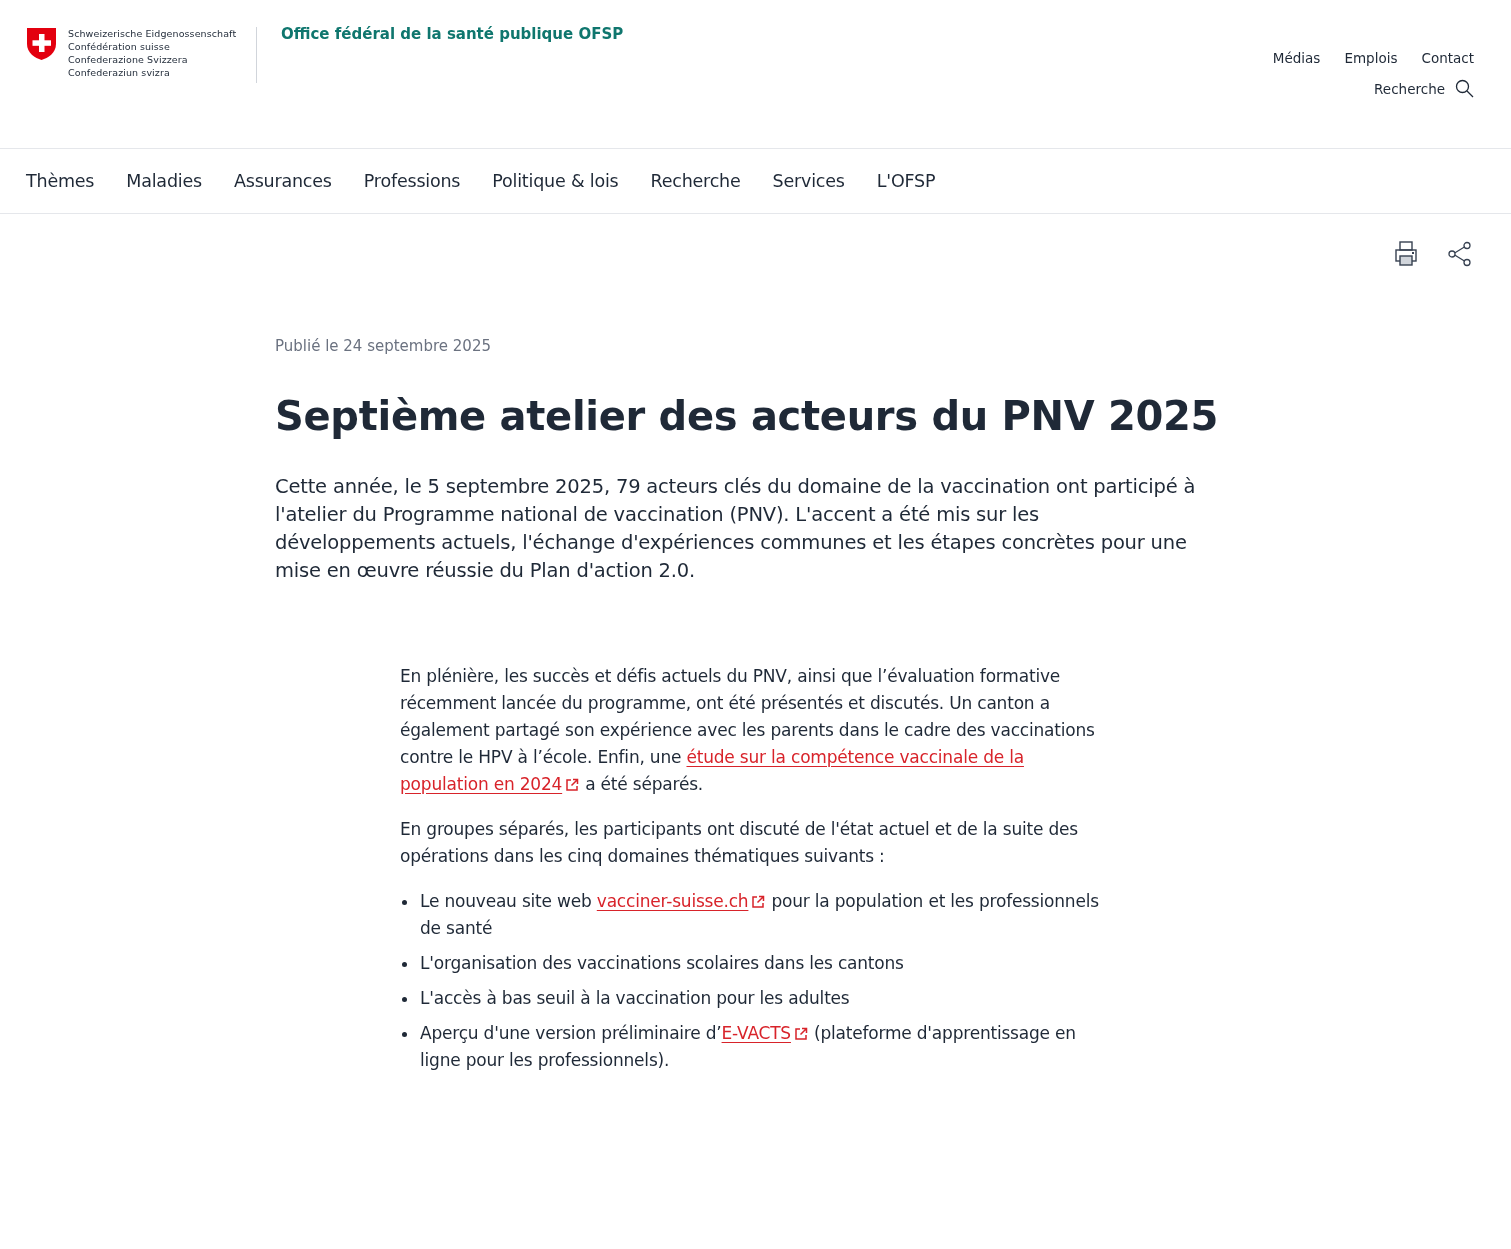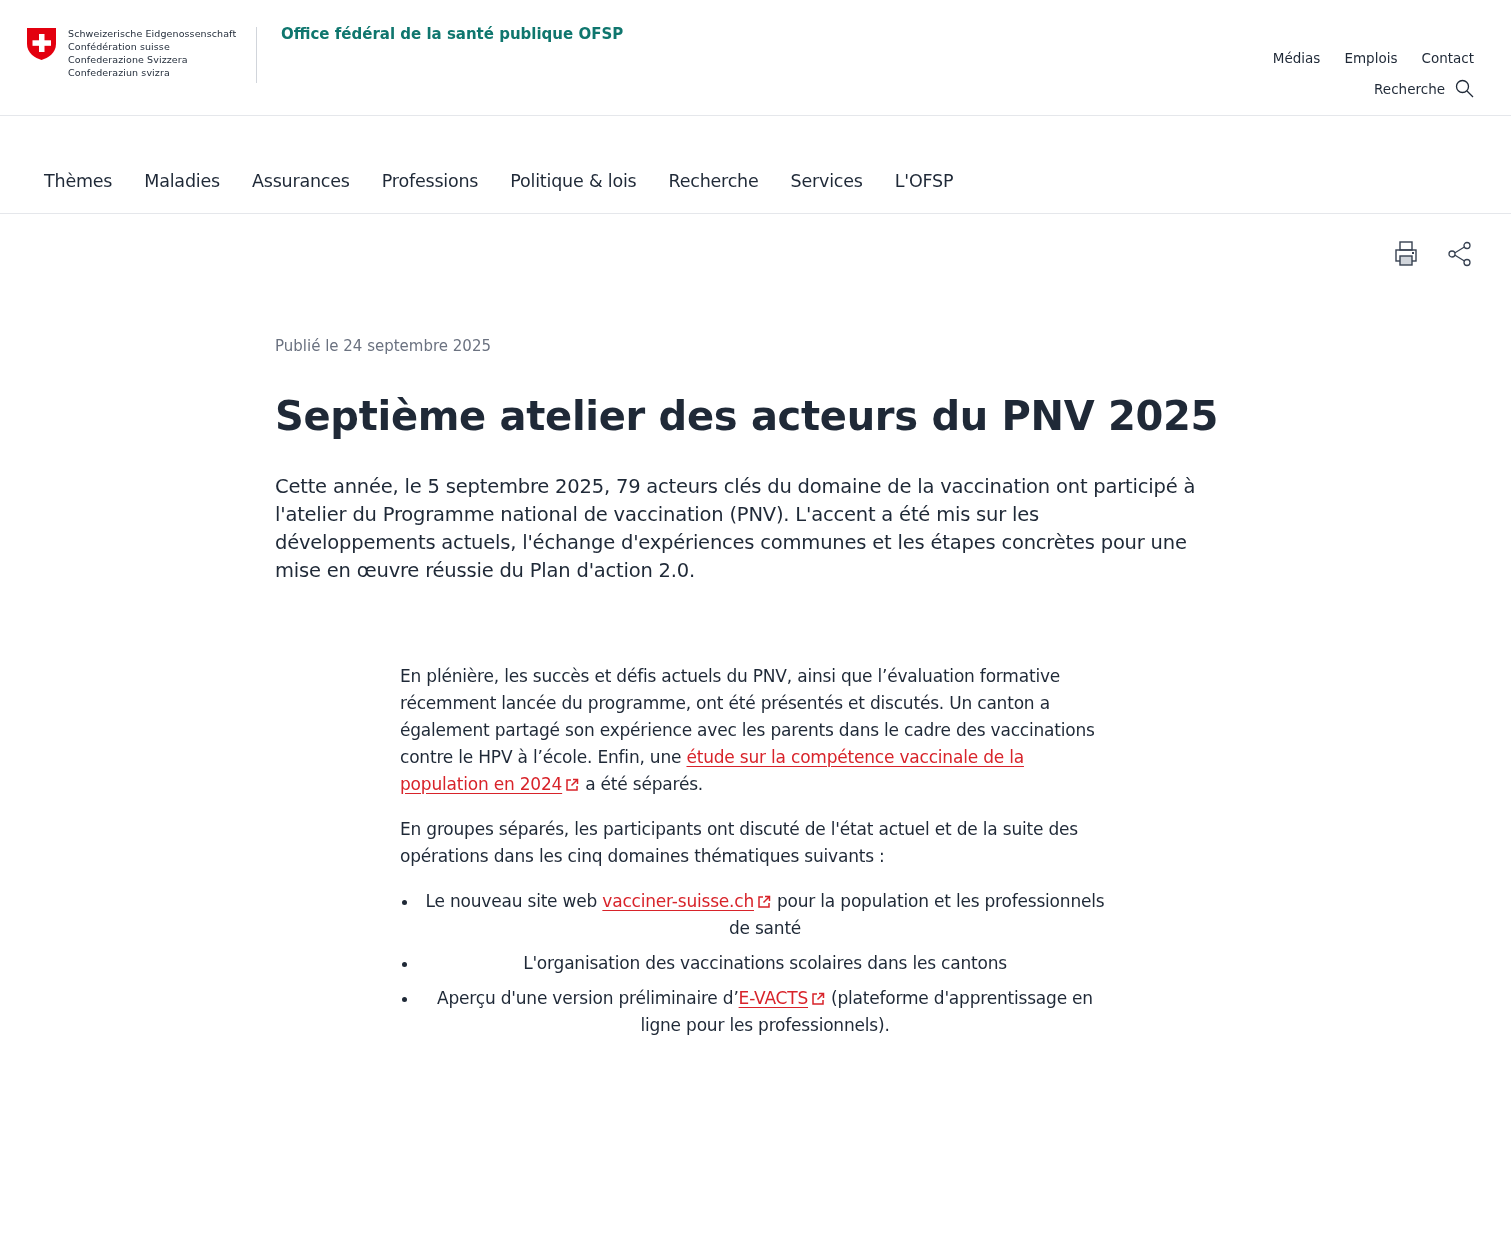--- a/index.html
+++ b/index.html
@@ -1,46 +1,46 @@
 <!DOCTYPE html>
 <html><head>
   <meta charset="utf-8">
   <style>
     * { box-sizing: border-box; margin: 0; padding: 0; }
     html, body { width: 1511px; height: 1249px; background: #ffffff; overflow: hidden; }
     body { font-family: "DejaVu Sans", "Liberation Sans", sans-serif; color: #1f2937; position: relative; }
 
-    .topbar { position: absolute; left: 0; top: 0; width: 1511px; height: 116px; border-bottom: 1px solid #e5e7eb; }
+    .topbar { position: absolute; left: 0; top: 0; width: 1511px; height: 149px; border-bottom: 1px solid #e5e7eb; }
     .logo { position: absolute; left: 26px; top: 27px; display: flex; }
     .logo-shield { width: 31px; height: 34px; }
     .logo-lines { margin-left: 11px; font-size: 9.5px; line-height: 13px; color: #1f2937; letter-spacing: 0.1px; }
     .logo-divider { position: absolute; left: 256px; top: 27px; width: 1px; height: 56px; background: #d1d5db; }
     .office-title { position: absolute; left: 281px; top: 25px; font-size: 15px; font-weight: bold; color: #0f766e; }
 
     .service-nav { position: absolute; right: 37px; top: 29px; display: flex; gap: 24px; font-size: 13.5px; color: #1f2937; }
     .service-nav span { cursor: pointer; margin-top: 21px; }
     .search-link { position: absolute; right: 37px; top: 79px; display: flex; align-items: center; font-size: 13.5px; color: #1f2937; cursor: pointer; }
     .search-link svg { margin-left: 10px; }
 
-    .main-nav { position: absolute; left: 0; top: 149px; width: 1511px; height: 65px; border-bottom: 1px solid #e5e7eb; display: flex; align-items: center; padding-left: 44px; }
+    .main-nav { position: absolute; left: 0; top: 149px; width: 1511px; height: 65px; border-bottom: 1px solid #e5e7eb; display: flex; align-items: center; padding-left: 26px; }
     .main-nav span { font-size: 17.5px; color: #1f2937; margin-right: 32px; cursor: pointer; letter-spacing: -0.2px; }
 
     .tools { position: absolute; top: 240px; right: 37px; display: flex; gap: 26px; }
     .tools .tool { width: 28px; height: 28px; display: flex; align-items: center; justify-content: center; cursor: pointer; }
 
     .published { position: absolute; left: 275px; top: 337px; font-size: 15px; color: #6b7280; }
     .page-title { position: absolute; left: 275px; top: 390px; font-size: 40px; font-weight: bold; color: #1f2937; letter-spacing: -0.3px; line-height: 52px; }
     .lead { position: absolute; left: 275px; top: 473px; width: 925px; font-size: 19.5px; line-height: 28px; color: #1f2937; letter-spacing: -0.2px; }
 
     .body { position: absolute; left: 400px; top: 663px; width: 710px; font-size: 17px; line-height: 27px; color: #1f2937; letter-spacing: -0.2px; }
     .body p { margin-bottom: 18px; }
     .body a { color: #d8232a; text-decoration: underline; text-underline-offset: 3px; }
     .ext-icon { display: inline-block; vertical-align: -2px; margin-left: 3px; margin-right: 6px; }
     .body ul { list-style: none; margin-bottom: 18px; }
-    .body li { position: relative; padding-left: 20px; margin-bottom: 8px; text-align: center; }
+    .body li { position: relative; padding-left: 20px; margin-bottom: 8px; }
     .body li::before { content: ""; position: absolute; left: 2px; top: 12px; width: 5px; height: 5px; border-radius: 50%; background: #1f2937; }
   </style>
 </head>
 <body>
 
 <header class="topbar">
   <div class="logo">
     <svg class="logo-shield" viewBox="0 0 31 34" width="31" height="34">
       <path d="M1 1 H30 V17 C30 26 22 31 15.5 33 C9 31 1 26 1 17 Z" fill="#e3000f"></path>
       <rect x="13" y="7" width="5.5" height="18" fill="#fff"></rect>
@@ -114,20 +114,21 @@
   </p>
   <p>En groupes séparés, les participants ont discuté de l'état actuel et de la suite des opérations dans les cinq domaines thématiques suivants :</p>
   <ul>
     <li>
       <span>Le nouveau site web </span><a>vacciner-suisse.ch</a><svg class="ext-icon" width="14" height="14" viewBox="0 0 14 14">
           <path d="M6 2 H2 V12 H12 V8" fill="none" stroke="#d8232a" stroke-width="1.5"></path>
           <path d="M8 1.5 H12.5 V6 M12.5 1.5 L6.5 7.5" fill="none" stroke="#d8232a" stroke-width="1.5"></path>
         </svg><span>pour la population et les professionnels de santé</span>
     </li>
     <li>L'organisation des vaccinations scolaires dans les cantons</li>
+    <li>L'accès à bas seuil à la vaccination pour les adultes</li>
     <li>
       <span>Aperçu d'une version préliminaire d’</span><a>E-VACTS</a><svg class="ext-icon" width="14" height="14" viewBox="0 0 14 14">
           <path d="M6 2 H2 V12 H12 V8" fill="none" stroke="#d8232a" stroke-width="1.5"></path>
           <path d="M8 1.5 H12.5 V6 M12.5 1.5 L6.5 7.5" fill="none" stroke="#d8232a" stroke-width="1.5"></path>
         </svg><span>(plateforme d'apprentissage en ligne pour les professionnels).</span>
     </li>
   </ul>
 </div>
 
 </body></html>

